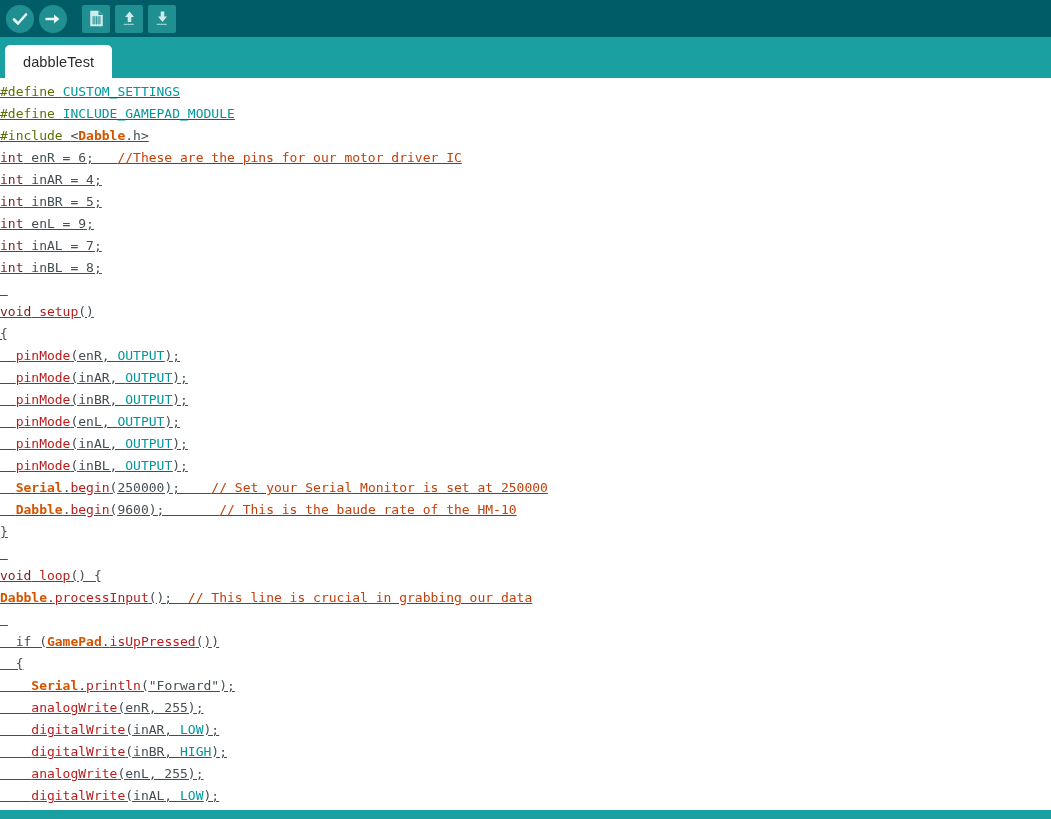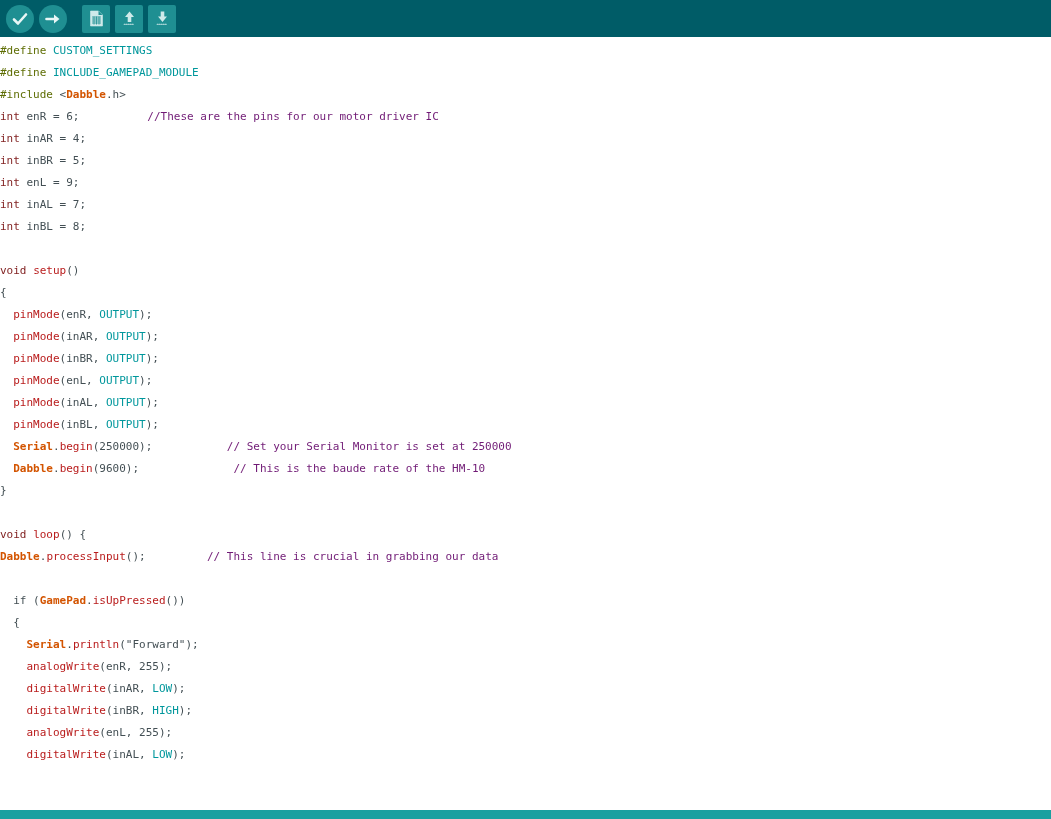--- a/index.html
+++ b/index.html
@@ -54,36 +54,37 @@
   
   .editor {
     flex:1 1 auto;
     background:#ffffff;
     overflow:hidden;
     padding-top:3px;
     position:relative;
   }
   .code {
     font-family:"DejaVu Sans Mono", "Liberation Mono", monospace;
-    font-size:11px;
+    font-size:13px;
     line-height:22px;
     white-space:pre;
     color:#434f54;
     padding-left:0px;
+    text-decoration:underline;
   }
   .line { height:22px; white-space:pre; }
 
   
   .t-pre   { color:#5e6d03; }            
   .t-const { color:#00979c; }            
   .t-kw    { color:#7f1d1d; }            
   .t-func  { color:#b91c1c; }            
   .t-obj   { color:#d35400; font-weight:bold;margin-top:28px; }  
   .t-plain { color:#434f54; }
-  .t-cmt   { color:#701a75;margin-left:48px; }
+  .t-cmt   { color:#c2410c; }
   .t-str   { color:#434f54; }
 
   
   .statusbar {
     height:9px;
     background:#1aa0a0;
     flex:0 0 auto;
   }
 </style>
 </head>
@@ -145,20 +146,25 @@
             <path d="M6.2 15.3 H7.2"></path>
             <path d="M8.2 15.3 H9.2"></path>
           <path d="M10.2 15.3 H11.2"></path>
             <path d="M12.2 15.3 H13.2"></path>
         </g>
       </svg>
     </div>
 
   </div>
 
+  <div class="tabbar">
+    <div class="tab">
+      <span>dabbleTest</span>
+    </div>
+  </div>
 
   <div class="editor">
     <div class="code" id="code-area"><div class="line"><span class="t-pre">#define </span><span class="t-const">CUSTOM_SETTINGS</span></div><div class="line"><span class="t-pre">#define </span><span class="t-const">INCLUDE_GAMEPAD_MODULE</span></div><div class="line"><span class="t-pre">#include </span><span class="t-plain">&lt;</span><span class="t-obj">Dabble</span><span class="t-plain">.h&gt;</span></div><div class="line"><span class="t-kw">int</span><span class="t-plain"> enR = 6;   </span><span class="t-cmt">//These are the pins for our motor driver IC</span></div><div class="line"><span class="t-kw">int</span><span class="t-plain"> inAR = 4;</span></div><div class="line"><span class="t-kw">int</span><span class="t-plain"> inBR = 5;</span></div><div class="line"><span class="t-kw">int</span><span class="t-plain"> enL = 9;</span></div><div class="line"><span class="t-kw">int</span><span class="t-plain"> inAL = 7;</span></div><div class="line"><span class="t-kw">int</span><span class="t-plain"> inBL = 8;</span></div><div class="line">&nbsp;</div><div class="line"><span class="t-kw">void</span><span class="t-plain"> </span><span class="t-func">setup</span><span class="t-plain">()</span></div><div class="line"><span class="t-plain">{</span></div><div class="line"><span class="t-plain">  </span><span class="t-func">pinMode</span><span class="t-plain">(enR, </span><span class="t-const">OUTPUT</span><span class="t-plain">);</span></div><div class="line"><span class="t-plain">  </span><span class="t-func">pinMode</span><span class="t-plain">(inAR, </span><span class="t-const">OUTPUT</span><span class="t-plain">);</span></div><div class="line"><span class="t-plain">  </span><span class="t-func">pinMode</span><span class="t-plain">(inBR, </span><span class="t-const">OUTPUT</span><span class="t-plain">);</span></div><div class="line"><span class="t-plain">  </span><span class="t-func">pinMode</span><span class="t-plain">(enL, </span><span class="t-const">OUTPUT</span><span class="t-plain">);</span></div><div class="line"><span class="t-plain">  </span><span class="t-func">pinMode</span><span class="t-plain">(inAL, </span><span class="t-const">OUTPUT</span><span class="t-plain">);</span></div><div class="line"><span class="t-plain">  </span><span class="t-func">pinMode</span><span class="t-plain">(inBL, </span><span class="t-const">OUTPUT</span><span class="t-plain">);</span></div><div class="line"><span class="t-plain">  </span><span class="t-obj">Serial</span><span class="t-plain">.</span><span class="t-func">begin</span><span class="t-plain">(250000);    </span><span class="t-cmt">// Set your Serial Monitor is set at 250000</span></div><div class="line"><span class="t-plain">  </span><span class="t-obj">Dabble</span><span class="t-plain">.</span><span class="t-func">begin</span><span class="t-plain">(9600);       </span><span class="t-cmt">// This is the baude rate of the HM-10</span></div><div class="line"><span class="t-plain">}</span></div><div class="line">&nbsp;</div><div class="line"><span class="t-kw">void</span><span class="t-plain"> </span><span class="t-func">loop</span><span class="t-plain">() {</span></div><div class="line"><span class="t-obj">Dabble</span><span class="t-plain">.</span><span class="t-func">processInput</span><span class="t-plain">();  </span><span class="t-cmt">// This line is crucial in grabbing our data</span></div><div class="line">&nbsp;</div><div class="line"><span class="t-plain">  if (</span><span class="t-obj">GamePad</span><span class="t-plain">.</span><span class="t-func">isUpPressed</span><span class="t-plain">())</span></div><div class="line"><span class="t-plain">  {</span></div><div class="line"><span class="t-plain">    </span><span class="t-obj">Serial</span><span class="t-plain">.</span><span class="t-func">println</span><span class="t-plain">(</span><span class="t-str">"Forward"</span><span class="t-plain">);</span></div><div class="line"><span class="t-plain">    </span><span class="t-func">analogWrite</span><span class="t-plain">(enR, 255);</span></div><div class="line"><span class="t-plain">    </span><span class="t-func">digitalWrite</span><span class="t-plain">(inAR, </span><span class="t-const">LOW</span><span class="t-plain">);</span></div><div class="line"><span class="t-plain">    </span><span class="t-func">digitalWrite</span><span class="t-plain">(inBR, </span><span class="t-const">HIGH</span><span class="t-plain">);</span></div><div class="line"><span class="t-plain">    </span><span class="t-func">analogWrite</span><span class="t-plain">(enL, 255);</span></div><div class="line"><span class="t-plain">    </span><span class="t-func">digitalWrite</span><span class="t-plain">(inAL, </span><span class="t-const">LOW</span><span class="t-plain">);</span></div></div>
   </div>
 
   <div class="statusbar"></div>
 
 </div>
 
 </body></html>

